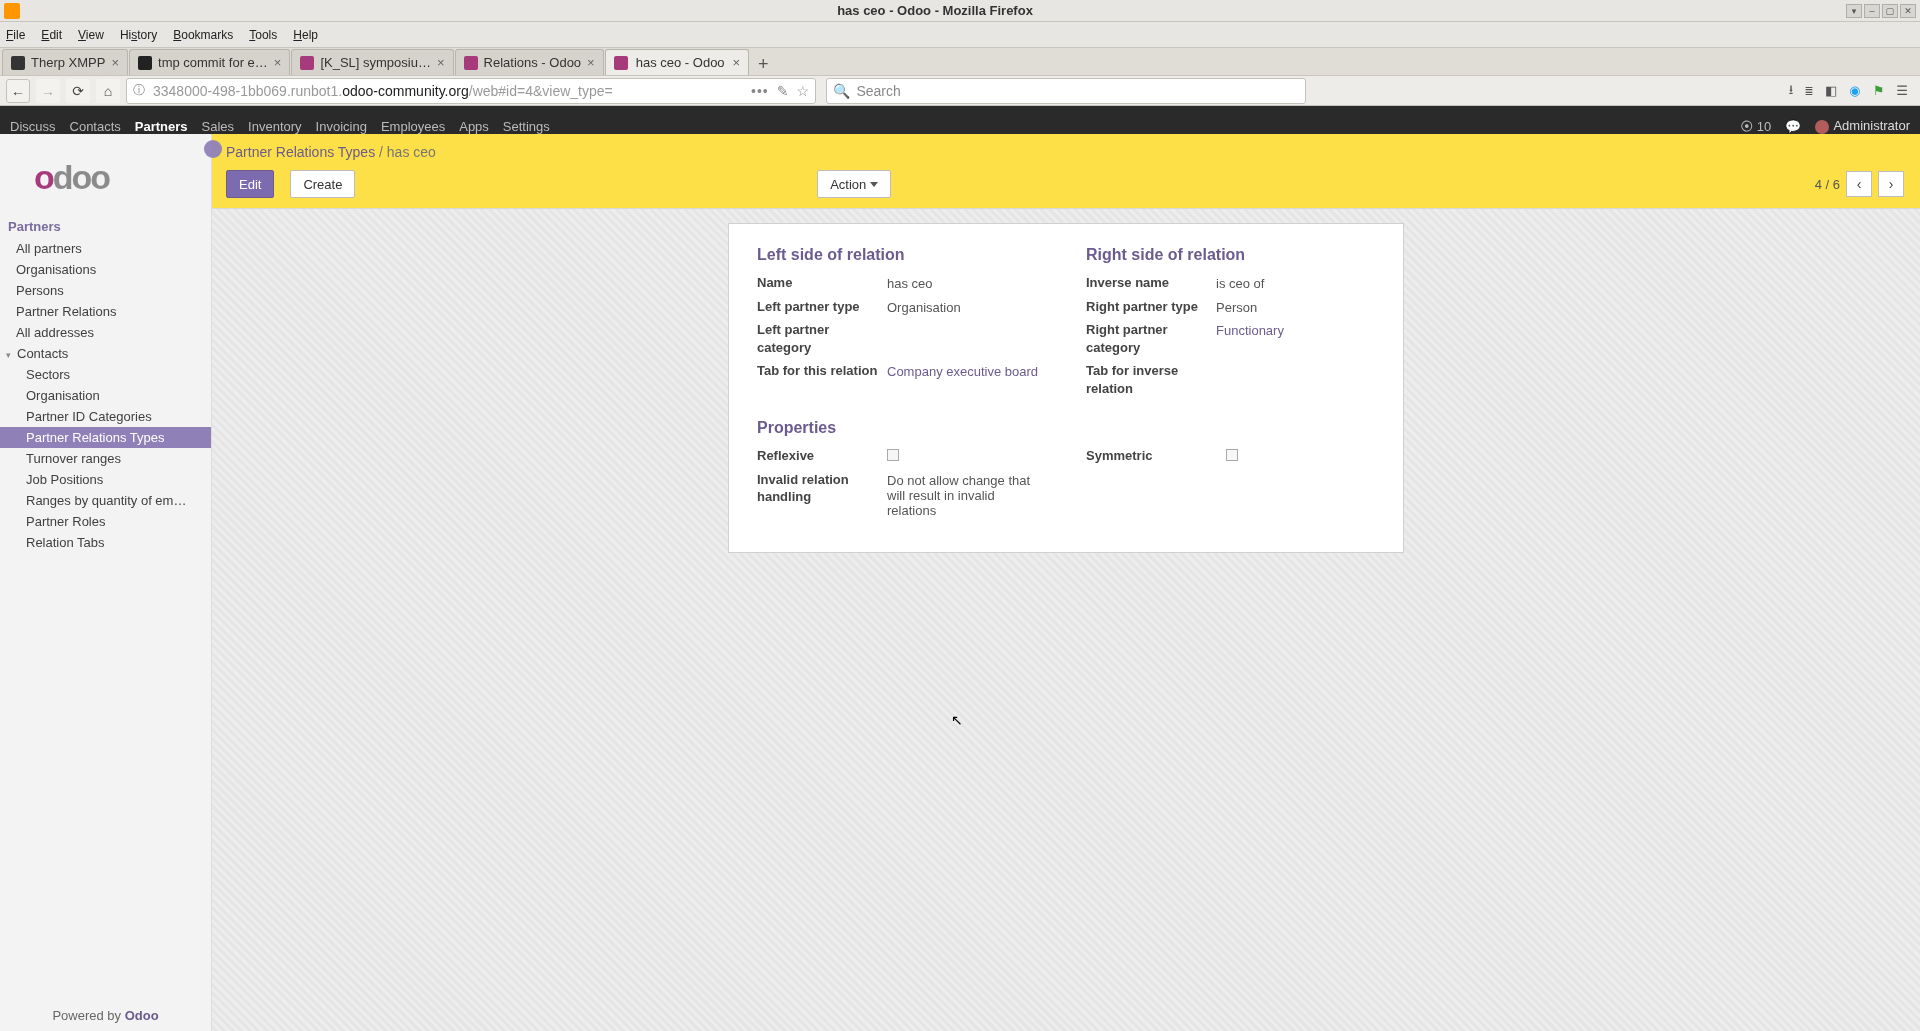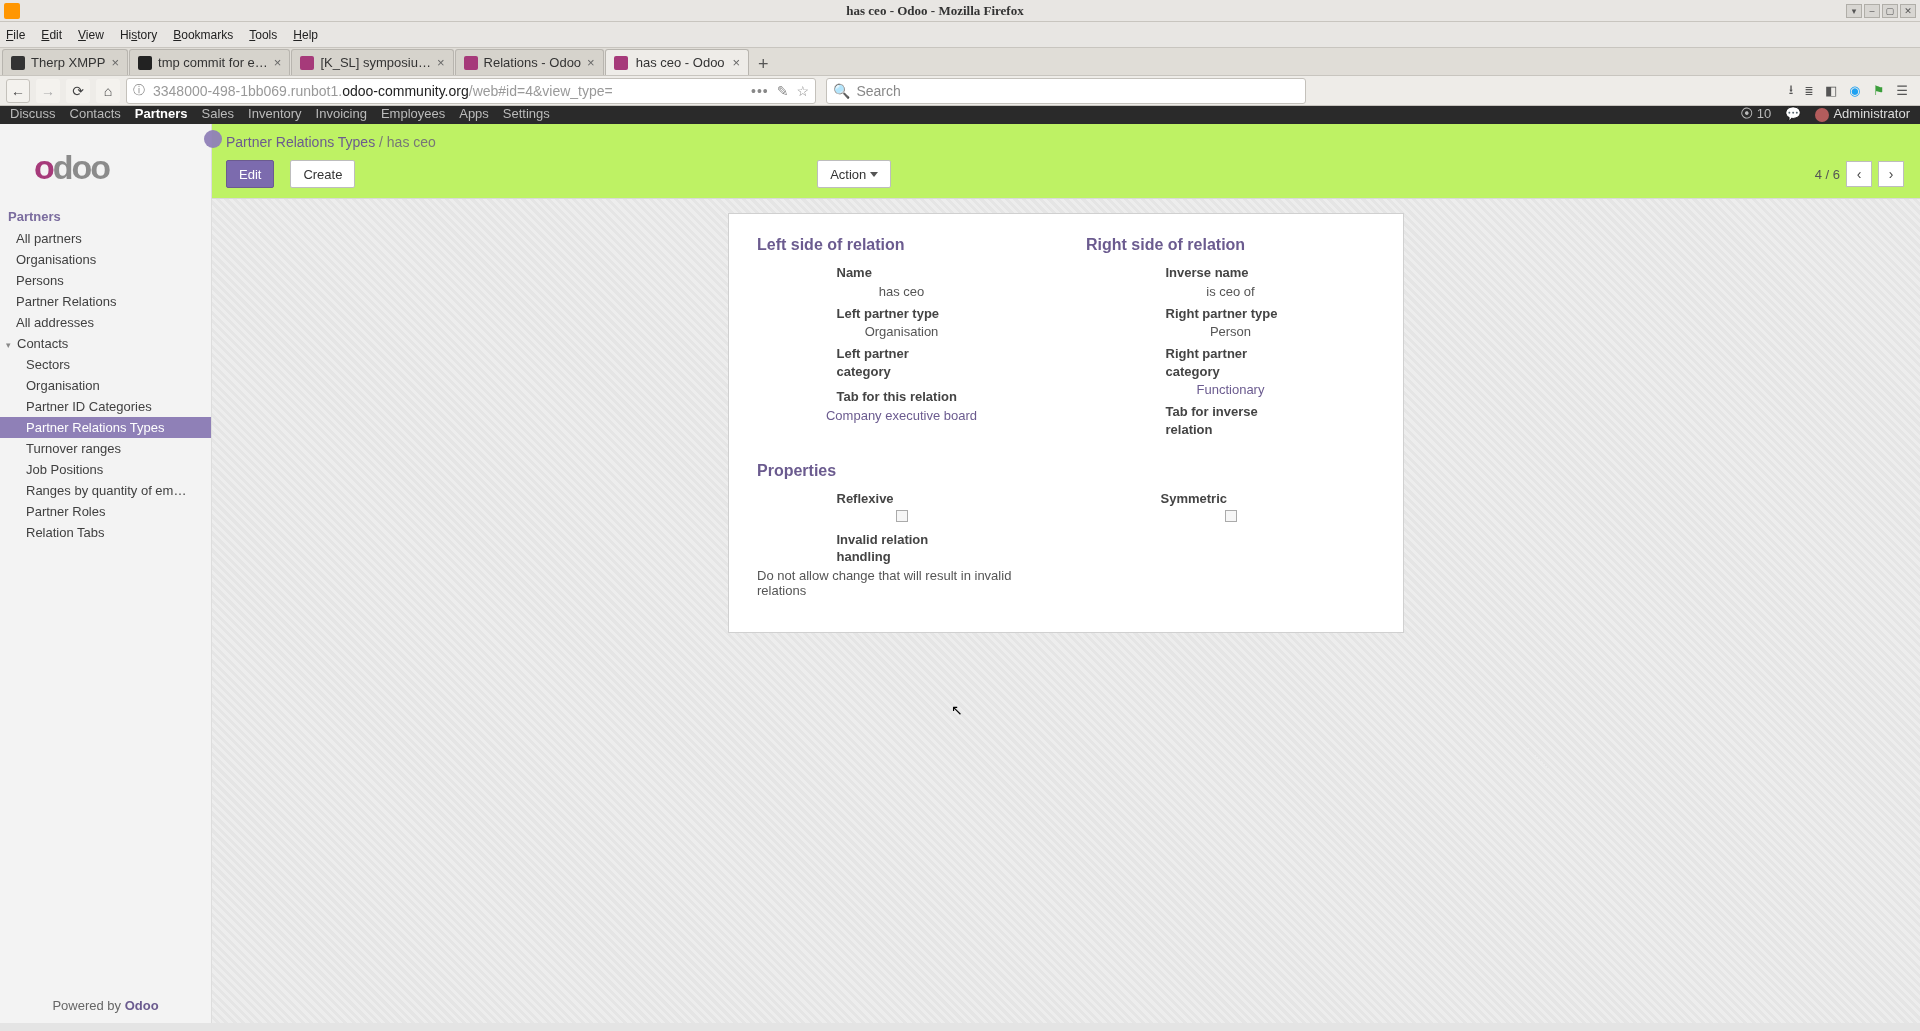--- a/index.html
+++ b/index.html
@@ -1,21 +1,21 @@
 <!DOCTYPE html>
 <html><head>
 <meta charset="utf-8">
 <style>
 * { box-sizing: border-box; margin: 0; padding: 0; font-family: Arial, Helvetica, sans-serif; }
 body { background: #e4e4e4; font-size: 13px; color: #333; width: 1920px; height: 1031px; overflow: hidden; }
 
 
 .os-titlebar { height: 22px; background: #e8e6e3; display: flex; align-items: center; border-bottom: 1px solid #c8c5bf; }
 .os-titlebar .app-icon { width: 16px; height: 16px; background: #ff9600; margin: 0 4px; border-radius: 2px; }
-.os-title { flex: 1; text-align: center; font-weight: bold; font-size: 13px; color: #333; font-family: Liberation Serif, serif; }
+.os-title { flex: 1; text-align: center; font-weight: bold; font-size: 13px; color: #333; }
 .os-controls { display: flex; gap: 2px; padding-right: 4px; }
 .os-controls span { width: 16px; height: 14px; background: #d8d6d2; border: 1px solid #b0aea8; font-size: 9px; text-align: center; line-height: 12px; color:#555; }
 
 
 .menubar { height: 26px; background: #e8e6e3; display: flex; align-items: center; padding: 0 6px; gap: 16px; border-bottom: 1px solid #c8c5bf; }
 .menubar span { font-size: 12px; color: #222; }
 .menubar span u { text-decoration: underline; }
 
 
 .tabstrip { height: 28px; background: #e0ddd7; display: flex; align-items: flex-end; border-bottom: 1px solid #c8c5bf; padding-left: 2px; }
@@ -32,21 +32,21 @@
 .urlbar { flex: 0 0 690px; height: 26px; border: 1px solid #c4c1bb; border-radius: 3px; background: #fff; display: flex; align-items: center; padding: 0 6px; font-size: 14px; color: #555; gap: 8px; }
 .urlbar .info { color:#888; font-size: 12px; }
 .urlbar .urltext { flex: 1; white-space: nowrap; overflow: hidden; }
 .urlbar .urltext .faded { color: #999; }
 .urlbar .urltext .host { color: #222; }
 .urlbar .dots { color:#888; letter-spacing: 1px; }
 .searchbar { flex: 1; max-width: 480px; height: 26px; border: 1px solid #c4c1bb; border-radius: 3px; background: #fff; display: flex; align-items: center; padding: 0 6px; gap: 6px; color:#888; font-size:14px; margin-left: 4px; }
 .right-icons { display:flex; align-items:center; gap:12px; margin-left:auto; color:#555; padding-right:6px; }
 
 
-.odoo-nav { height: 18px; background: #2a2a2a; display: flex; align-items: flex-start; padding: 0 10px; color: #bbb; font-size: 13px; gap: 14px; }
+.odoo-nav { height: 28px; background: #2a2a2a; display: flex; align-items: flex-end; padding: 0 10px; color: #bbb; font-size: 13px; gap: 14px; }
 .odoo-nav .nitem { color: #bbb; cursor: pointer; }
 .odoo-nav .nitem.active { color: #fff; font-weight: bold; }
 .odoo-nav .spacer { flex: 1; }
 .odoo-nav .right { display:flex; align-items:center; gap:14px; }
 .odoo-nav .avatar { width: 14px; height: 14px; border-radius: 50%; background: #b35c5c; display:inline-block; vertical-align:middle; margin-right:4px; }
 
 
 .app-body { display: flex; height: calc(1031px - 22px - 26px - 28px - 30px - 26px); background: #efefef; }
 .sidebar { width: 212px; background: #f3f3f3; border-right: 1px solid #ddd; display:flex; flex-direction:column; }
 .odoo-logo { padding: 24px 34px 18px; }
@@ -56,42 +56,42 @@
 .side-header { color: #7a6c9e; font-weight: bold; font-size: 13px; padding: 4px 8px; }
 .side-item { padding: 3px 8px 3px 16px; color: #404040; font-size: 13px; cursor:pointer; white-space:nowrap; overflow:hidden; text-overflow:ellipsis; }
 .side-item.sub { padding-left: 26px; }
 .side-item.active { background: #8f80b7; color: #fff; }
 .side-item.parent::before { content: "▾"; font-size: 9px; color: #888; margin-right: 3px; display:inline-block; width:8px; }
 .side-footer { margin-top:auto; padding: 8px 0 10px; text-align:center; color:#666; font-size:13px; }
 .side-footer b { color:#6b5b8f; font-weight:bold; }
 
 
 .content { flex: 1; display:flex; flex-direction:column; position:relative; }
-.cp { padding: 10px 16px 10px 14px; border-bottom: 1px solid #d8d8d8; background: #bef264; }
+.cp { padding: 10px 16px 10px 14px; border-bottom: 1px solid #d8d8d8; background: #fde047; }
 .breadcrumb { color: #777; font-size: 14px; margin-bottom: 10px; }
 .breadcrumb .crumb-link { color: #6b5b8f; }
 .cp-row { display:flex; align-items:center; }
 .btn { height: 28px; padding: 0 12px; border: 1px solid #bdbdbd; background: #fff; display:inline-flex; align-items:center; font-size:13px; border-radius:2px; cursor:pointer; }
 .btn.primary { background: #7c6bae; border-color:#6b5b8f; color:#fff; }
 .btn + .btn { margin-left: 16px; }
 .cp-center { margin-left: auto; margin-right: auto; }
 .action-btn { display:flex; align-items:center; gap:4px; }
 .caret-down { display:inline-block; width:0; height:0; border-left:4px solid transparent; border-right:4px solid transparent; border-top:5px solid #555; }
 .pager-wrap { margin-left: auto; display:flex; align-items:center; gap:6px; }
 .pager-text { font-size: 13px; color:#555; }
 .pager-btn { width:26px; height:26px; border:1px solid #bdbdbd; background:#fff; display:flex; align-items:center; justify-content:center; font-size:14px; color:#444; cursor:pointer; }
 
 
 .hatch-bg { flex:1; background: repeating-linear-gradient(45deg, #ededed, #ededed 3px, #e5e5e5 3px, #e5e5e5 6px); padding: 14px 0; overflow:auto; }
 
 .card { width: 676px; margin: 0 auto; background: #fff; border: 1px solid #d0d0d0; padding: 22px 28px 28px; }
 .two-col { display:flex; gap: 40px; }
 .col { flex:1; }
 .sec-title { color: #6b5b8f; font-size: 16px; font-weight: bold; margin-bottom: 10px; }
-.frow { display:flex; margin-bottom: 6px; align-items: center; flex-direction: column; }
+.frow { display:flex; margin-bottom: 6px; align-items: flex-start; }
 .flabel { width: 130px; font-weight: bold; font-size: 13px; color: #444; padding-right: 6px; line-height: 1.35; }
 .fval { flex:1; font-size: 13px; color: #555; padding-top: 2px; }
 .fval a { color: #6b5b8f; text-decoration: none; }
 .chk { width: 12px; height: 12px; border: 1px solid #aaa; background:#f6f6f6; display:inline-block; }
 
 .cursor { position:absolute; left: 739px; top: 578px; font-size:14px; color:#000; pointer-events:none; }
 
 
 .bubble { position:absolute; left: -8px; top: 6px; width:18px; height:18px; background:#8f80b7; border-radius:50%; opacity:.95; }
 </style>

